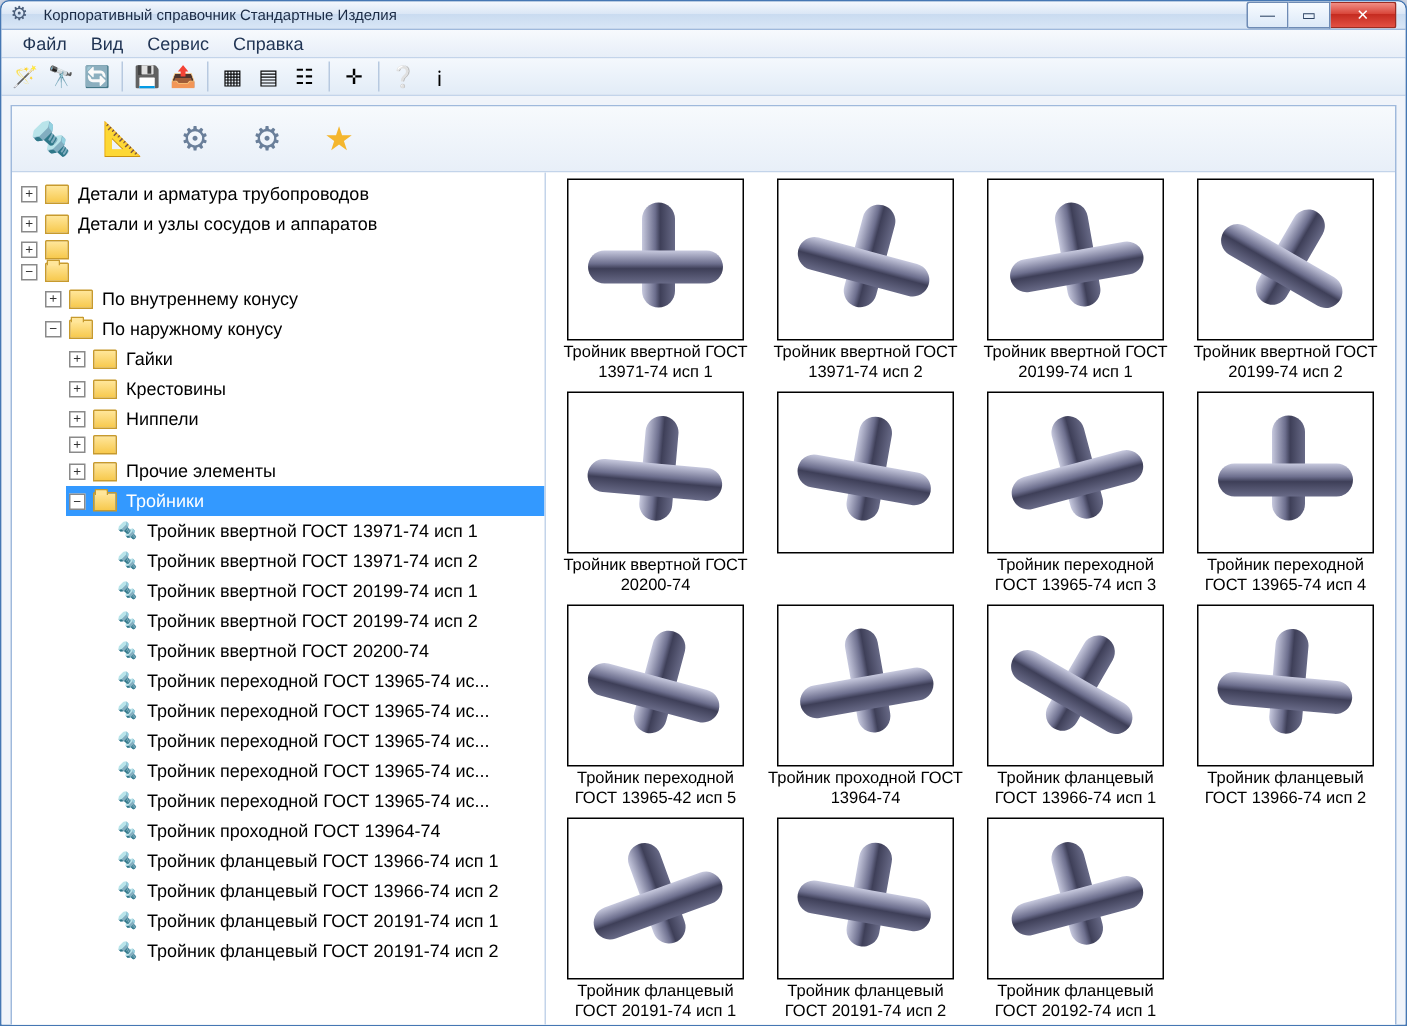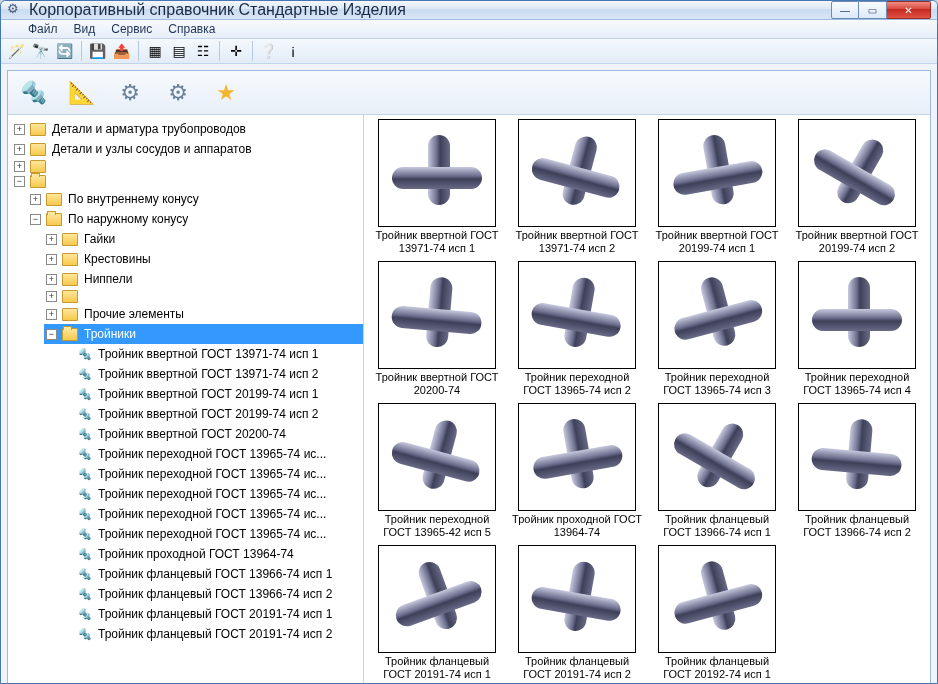--- a/index.html
+++ b/index.html
@@ -24,34 +24,34 @@
     height: 30px;
     background: linear-gradient(#f4f8fd,#dbe7f6 45%,#c9dbf0 46%,#d8e6f6);
     display:flex; align-items:center; padding:0 6px;
     border-bottom:1px solid #9fb9dc;
     color:#1a2a44;
   }
   .titlebar .app-icon { width:16px;height:16px;margin-right:6px;position:relative; }
   .titlebar .app-icon:before{
     content:"⚙"; font-size:13px; color:#4b5e7a; position:absolute;top:-1px;left:0;
   }
-  .title-text { flex:1; font-size:16px; }
+  .title-text { flex:1; font-size:10px; }
   .win-btns { display:flex; gap:0; }
   .win-btn {
     width:28px;height:18px;border:1px solid #6e8bb5;border-left:none;
     background:linear-gradient(#f7fbff,#dce9f8);
     display:flex;align-items:center;justify-content:center;font-size:10px;color:#2b4262;
     cursor:pointer;
   }
   .win-btn:first-child{border-left:1px solid #6e8bb5;border-radius:2px 0 0 2px;}
   .win-btn.close{width:44px;border-radius:0 2px 2px 0;background:linear-gradient(#f18d84,#d8463a 45%,#c42a1f 46%,#e25043);color:#fff;border-color:#9b2c23;}
   .menubar{
     height:22px;background:linear-gradient(#f7fafd,#e7eef8);
     border-bottom:1px solid #c3d4ea;
-    display:flex;align-items:center;padding:0 20px;gap:2px;color:#1f3353;
+    display:flex;align-items:center;padding:0 7px;gap:2px;color:#1f3353;
   }
   .menubar span{padding:2px 7px;cursor:pointer;}
   .toolbar{
     height:28px;background:linear-gradient(#f4f8fd,#e2ecf7);
     border-bottom:1px solid #c3d4ea;
     display:flex;align-items:center;padding:0 4px;
   }
   .tb-btn{
     width:24px;height:24px;display:flex;align-items:center;justify-content:center;
     border-radius:3px;cursor:pointer;font-size:14px;position:relative;
@@ -399,21 +399,20 @@
                 </div>
                 <div class="thumb-cap">Тройник ввертной ГОСТ 20200-74</div>
               </div>
               <div class="thumb">
                 <div class="thumb-img">
                   <div class="tee-3d" style="transform: rotate(10deg);">
                     <div class="tee-v"></div>
                     <div class="tee-h"></div>
                   </div>
                 </div>
-                <div class="thumb-cap">Тройник переходной ГОСТ 13965-74 исп 2</div>
               </div>
               <div class="thumb">
                 <div class="thumb-img">
                   <div class="tee-3d" style="transform: rotate(-15deg);">
                     <div class="tee-v"></div>
                     <div class="tee-h"></div>
                   </div>
                 </div>
                 <div class="thumb-cap">Тройник переходной ГОСТ 13965-74 исп 3</div>
               </div>

